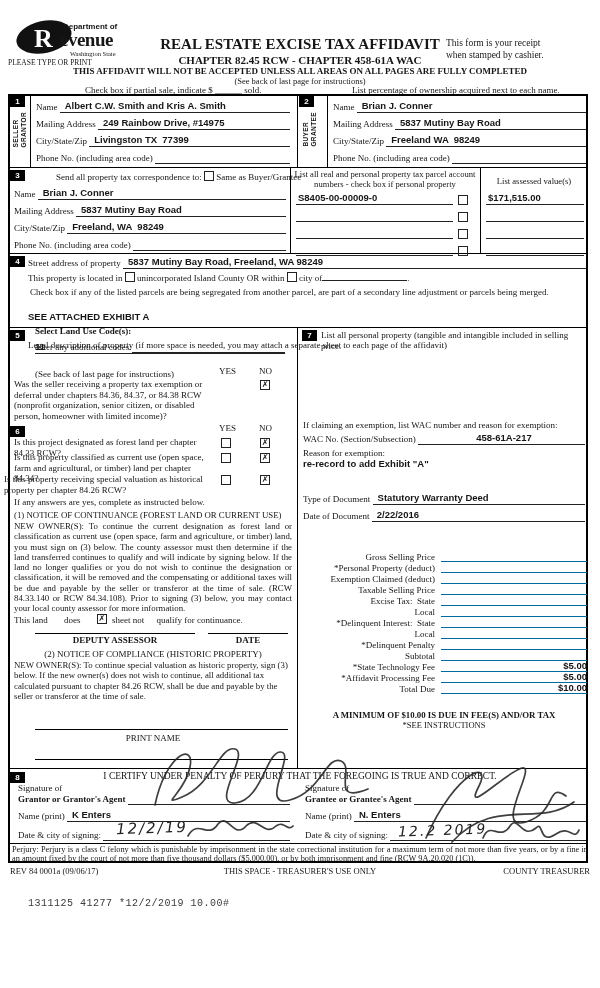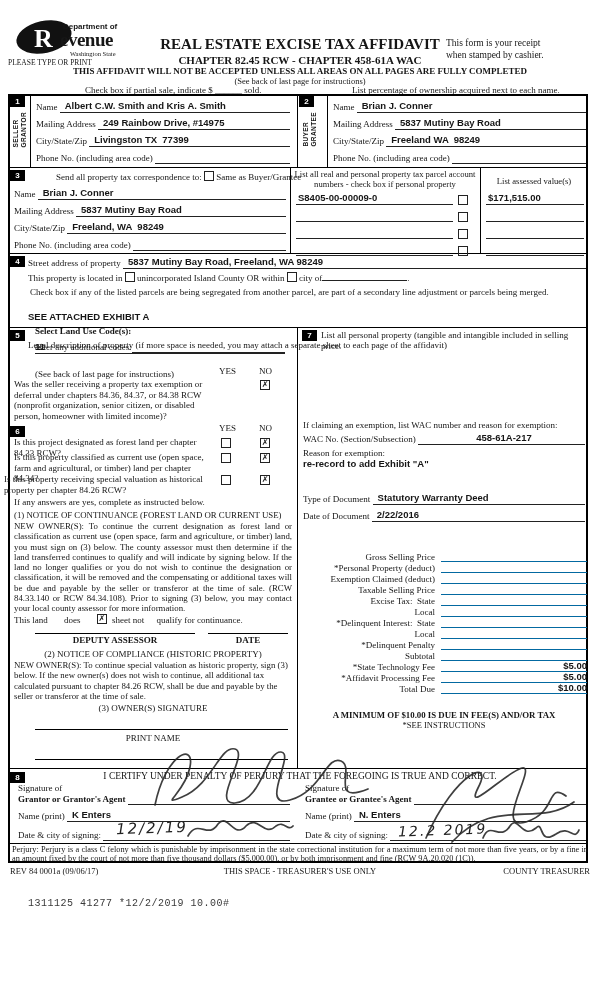--- a/index.html
+++ b/index.html
@@ -228,21 +228,20 @@
     <span style="margin-left:10px;">qualify for continuance.</span>
   </div>
 
   <div class="hline" style="left:35px;width:160px;top:633px;"></div>
   <div class="hline" style="left:208px;width:80px;top:633px;"></div>
   <div class="abs c b s9" style="left:35px;top:635px;width:160px;">DEPUTY ASSESSOR</div>
   <div class="abs c b s9" style="left:208px;top:635px;width:80px;">DATE</div>
 
   <div class="abs c" style="left:14px;top:649px;width:278px;font-size:9px;">(2) NOTICE OF COMPLIANCE (HISTORIC PROPERTY)</div>
   <div class="abs para" style="left:14px;top:660px;width:278px;text-align:left;">NEW OWNER(S):  To continue special valuation as historic property, sign (3) below.  If the new owner(s) does not wish to continue, all additional tax calculated pursuant to chapter 84.26 RCW, shall be due and payable by the seller or transferor at the time of sale.</div>
-  <div class="abs c s9" style="left:14px;top:703px;width:278px;">(3) OWNER(S) SIGNATURE</div>
   <div class="hline" style="left:35px;width:253px;top:729px;"></div>
   <div class="abs c s9" style="left:14px;top:733px;width:278px;">PRINT NAME</div>
   <div class="hline" style="left:35px;width:253px;top:759px;"></div>
 
   <div class="secnum" style="left:302px;top:330px;">7</div>
   <div class="abs" style="left:321px;top:330px;width:260px;font-size:9px;line-height:10.5px;">List all personal property (tangible and intangible included in selling price.</div>
   <div class="abs s9" style="left:303px;top:420px;width:284px;">If claiming an exemption, list WAC number and reason for exemption:</div>
   <div class="abs frow" style="left:303px;top:432px;width:282px;text-align:center;">
     <span class="fl">WAC No. (Section/Subsection) </span>
     <span class="fv">458-61A-217</span>

